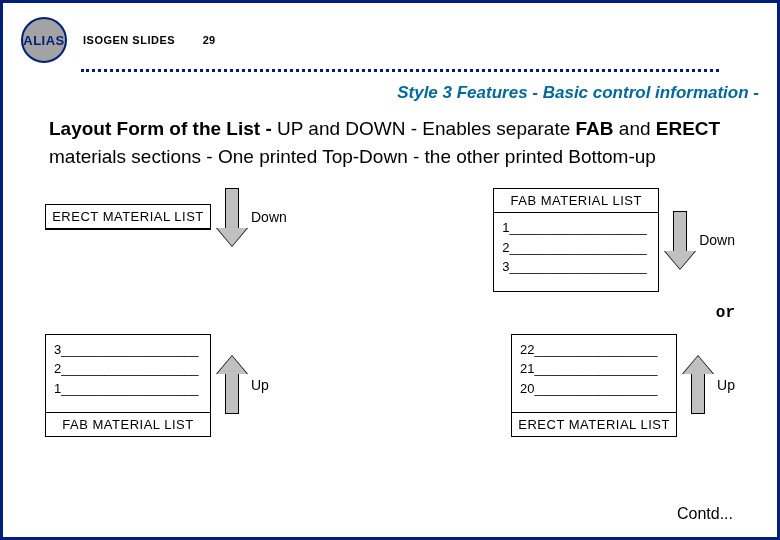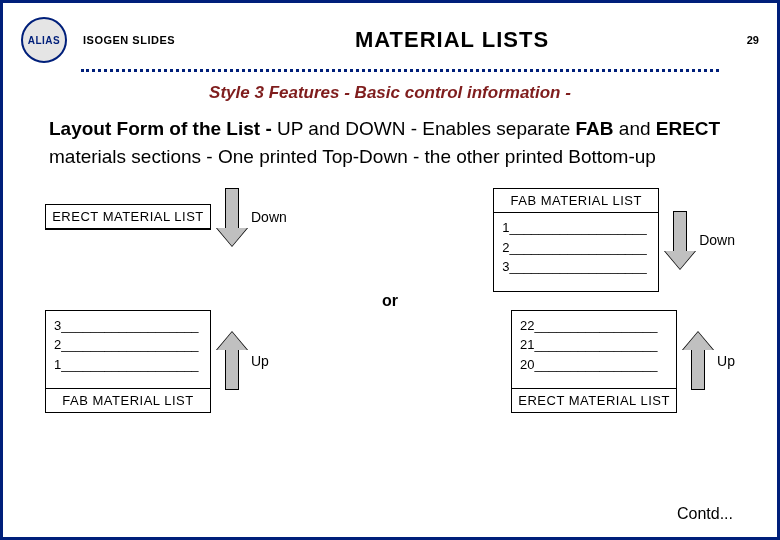--- a/index.html
+++ b/index.html
@@ -1,56 +1,55 @@
 <!DOCTYPE html>
 <html><head>
 <meta charset="utf-8">
 <style>
   * { box-sizing: border-box; }
   body { margin: 0; padding: 0; font-family: Arial, Helvetica, sans-serif; background: #fff; }
   .slide { width: 780px; height: 540px; border: 3px solid #001f7a; position: relative; padding: 14px 18px 12px 18px; }
   .header-row { display: flex; align-items: center; gap: 10px; margin-bottom: 4px; }
-  .alias-badge { width: 46px; height: 46px; border: 2px solid #001f7a; border-radius: 50%; background: #e5e5e5; display: flex; align-items: center; justify-content: center; font-size: 10px; font-weight: bold; color: #001f7a; letter-spacing: 0.5px; flex-shrink: 0; text-align: center; }
+  .alias-badge { width: 46px; height: 46px; border: 2px solid #001f7a; border-radius: 50%; background: #a3a3a3; display: flex; align-items: center; justify-content: center; font-size: 13px; font-weight: bold; color: #001f7a; letter-spacing: 0.5px; flex-shrink: 0; text-align: center; }
   .isogen { font-size: 11px; font-weight: bold; letter-spacing: 0.5px; color: #000; margin-left: 6px; flex-shrink: 0; }
   .main-title { flex: 1; text-align: center; font-size: 22px; font-weight: bold; letter-spacing: 1px; color: #000; }
   .page-num { font-size: 11px; color: #000; width: 30px; text-align: right; font-weight: bold; }
   .hr-dots { margin: 6px 40px 10px 60px; height: 4px; border-top: 3px dotted #001f7a; border-bottom: none; }
-  .subtitle { text-align: center; font-size: 17px; font-weight: bold; font-style: italic; color: #7f1d1d; margin: 4px 0 12px; }
+  .subtitle { text-align: right; font-size: 17px; font-weight: bold; font-style: italic; color: #0369a1; margin: 4px 0 12px; }
   .body-text { font-size: 19px; color: #000; line-height: 1.45; margin: 0 28px 18px 28px; }
   .body-text b { font-weight: bold; }
   .diagram { position: relative; margin: 0 24px; }
   .pair-row { display: flex; justify-content: space-between; align-items: flex-start; }
   .matlist-group { display: flex; align-items: center; gap: 6px; }
   .matbox { border: 1px solid #000; width: 166px; }
   .matbox-header { border-bottom: 1px solid #000; text-align: center; font-size: 13px; padding: 4px 2px; letter-spacing: 0.5px; }
   .matbox-body { padding: 5px 8px 14px 8px; font-size: 13px; line-height: 1.5; }
   .matbox-footer { border-top: 1px solid #000; text-align: center; font-size: 13px; padding: 4px 2px; letter-spacing: 0.5px; }
   .arrow-col { display: flex; align-items: center; gap: 4px; }
   .arrow-label { font-size: 14px; }
   .arrow-up, .arrow-down { width: 30px; height: 58px; position: relative; }
   .arrow-shaft { position: absolute; left: 8px; width: 14px; background: #c0c0c0; border-left: 1px solid #000; border-right: 1px solid #000; }
   .arrow-down .arrow-shaft { top: 0; height: 40px; border-top: 1px solid #000; }
   .arrow-down .arrow-head { position: absolute; bottom: 0; left: 0; width: 0; height: 0; border-left: 15px solid transparent; border-right: 15px solid transparent; border-top: 18px solid #c0c0c0; }
   .arrow-down .arrow-head-outline { position: absolute; bottom: -1px; left: -1px; width: 0; height: 0; border-left: 16px solid transparent; border-right: 16px solid transparent; border-top: 19px solid #000; z-index: -1; }
   .arrow-up .arrow-shaft { bottom: 0; height: 40px; border-bottom: 1px solid #000; }
   .arrow-up .arrow-head { position: absolute; top: 0; left: 0; width: 0; height: 0; border-left: 15px solid transparent; border-right: 15px solid transparent; border-bottom: 18px solid #c0c0c0; }
   .arrow-up .arrow-head-outline { position: absolute; top: -1px; left: -1px; width: 0; height: 0; border-left: 16px solid transparent; border-right: 16px solid transparent; border-bottom: 19px solid #000; z-index: -1; }
-  .or-label { text-align: center; font-size: 16px; font-weight: bold; margin: 0 0; }
+  .or-label { text-align: right; font-size: 16px; font-weight: bold; margin: 12px 0; font-family: Liberation Mono, monospace; }
   .contd { position: absolute; right: 44px; bottom: 14px; font-size: 16px; }
   .matlist-group.right { margin-left: 10px; }
 </style>
 </head>
 <body>
 
 <div class="slide">
 
   <div class="header-row">
     <div class="alias-badge">ALIAS</div>
     <div class="isogen">ISOGEN SLIDES</div>
-    <div class="main-title">MATERIAL LISTS</div>
     <div class="page-num">29</div>
   </div>
 
   <div class="hr-dots"></div>
 
   <div class="subtitle">Style 3 Features - Basic control information -</div>
 
   <div class="body-text">
     <b>Layout Form of the List -</b>
     <span>UP</span><span> and </span><span>DOWN</span><span> - Enables separate </span><b>FAB</b><span> and </span><b>ERECT</b><span> materials sections - One printed Top-Down - the other printed Bottom-up</span>

